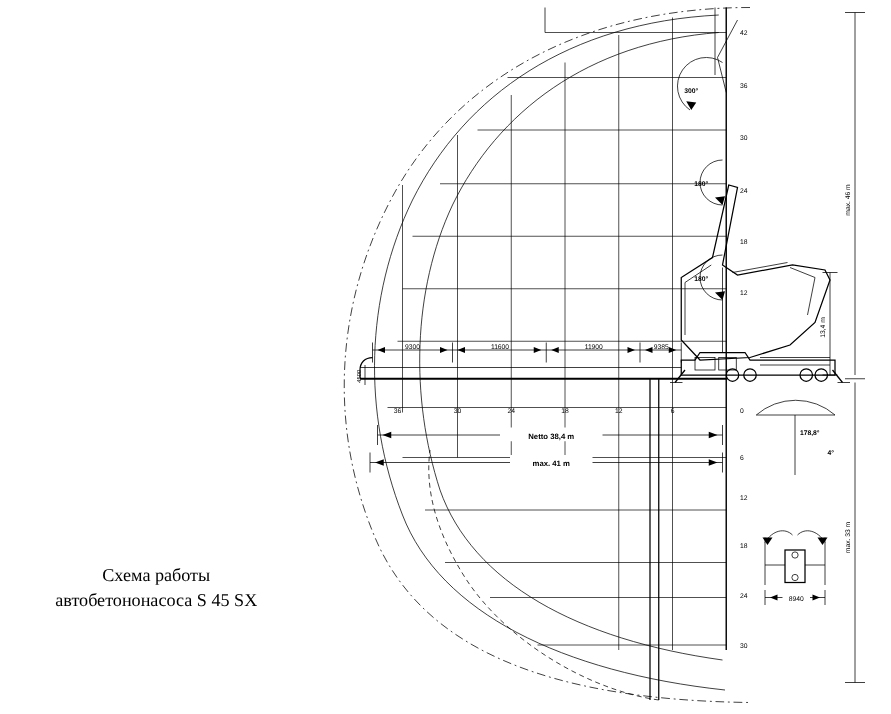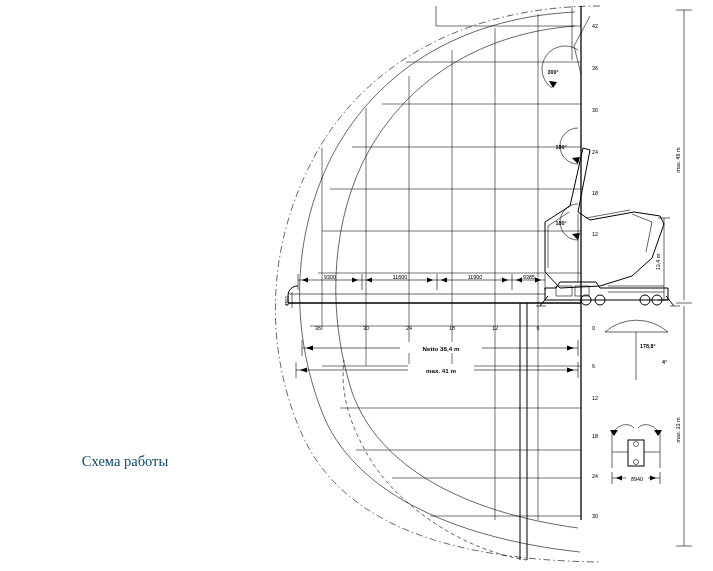--- a/index.html
+++ b/index.html
@@ -21,21 +21,21 @@
     height: 571px;
   }
   .caption {
     position: absolute;
     left: 10px;
     top: 452px;
     width: 230px;
     text-align: center;
     font-family: "Liberation Serif", serif;
     font-size: 14.5px;
-    color: #0c4a6e;
+    color: #000000;
     line-height: 1.35;
   }
   .caption div { white-space: nowrap; }
   svg { display: block; }
   text {
     font-family: "Liberation Sans", sans-serif;
     fill: #000000;
   }
   .t4 { font-size: 4.6px; }
   .t5 { font-size: 5.4px; }
@@ -276,15 +276,16 @@
     <path class="ln thin dash2" d="
       M 527,560 C 470,552 404,512 372,462 C 348,424 340,390 344,360"></path>
 
     <line class="ln thin" x1="572" y1="6" x2="572" y2="60"></line>
     <line class="ln thin" x1="436" y1="6" x2="436" y2="26"></line>
 
   </svg>
 
   <div class="caption">
     <div>Схема работы</div>
+    <div>автобетононасоса S 45 SX</div>
   </div>
 
 </div>
 
 </body></html>

